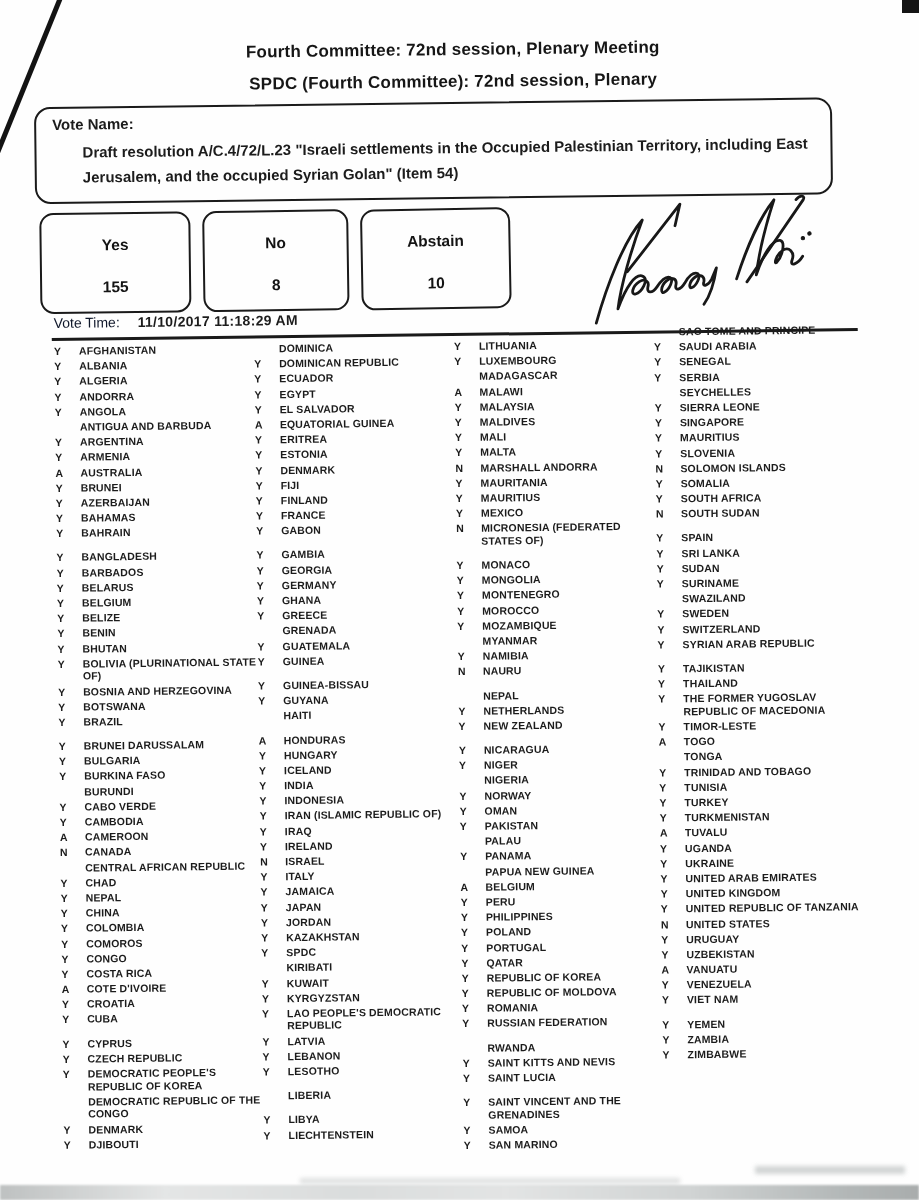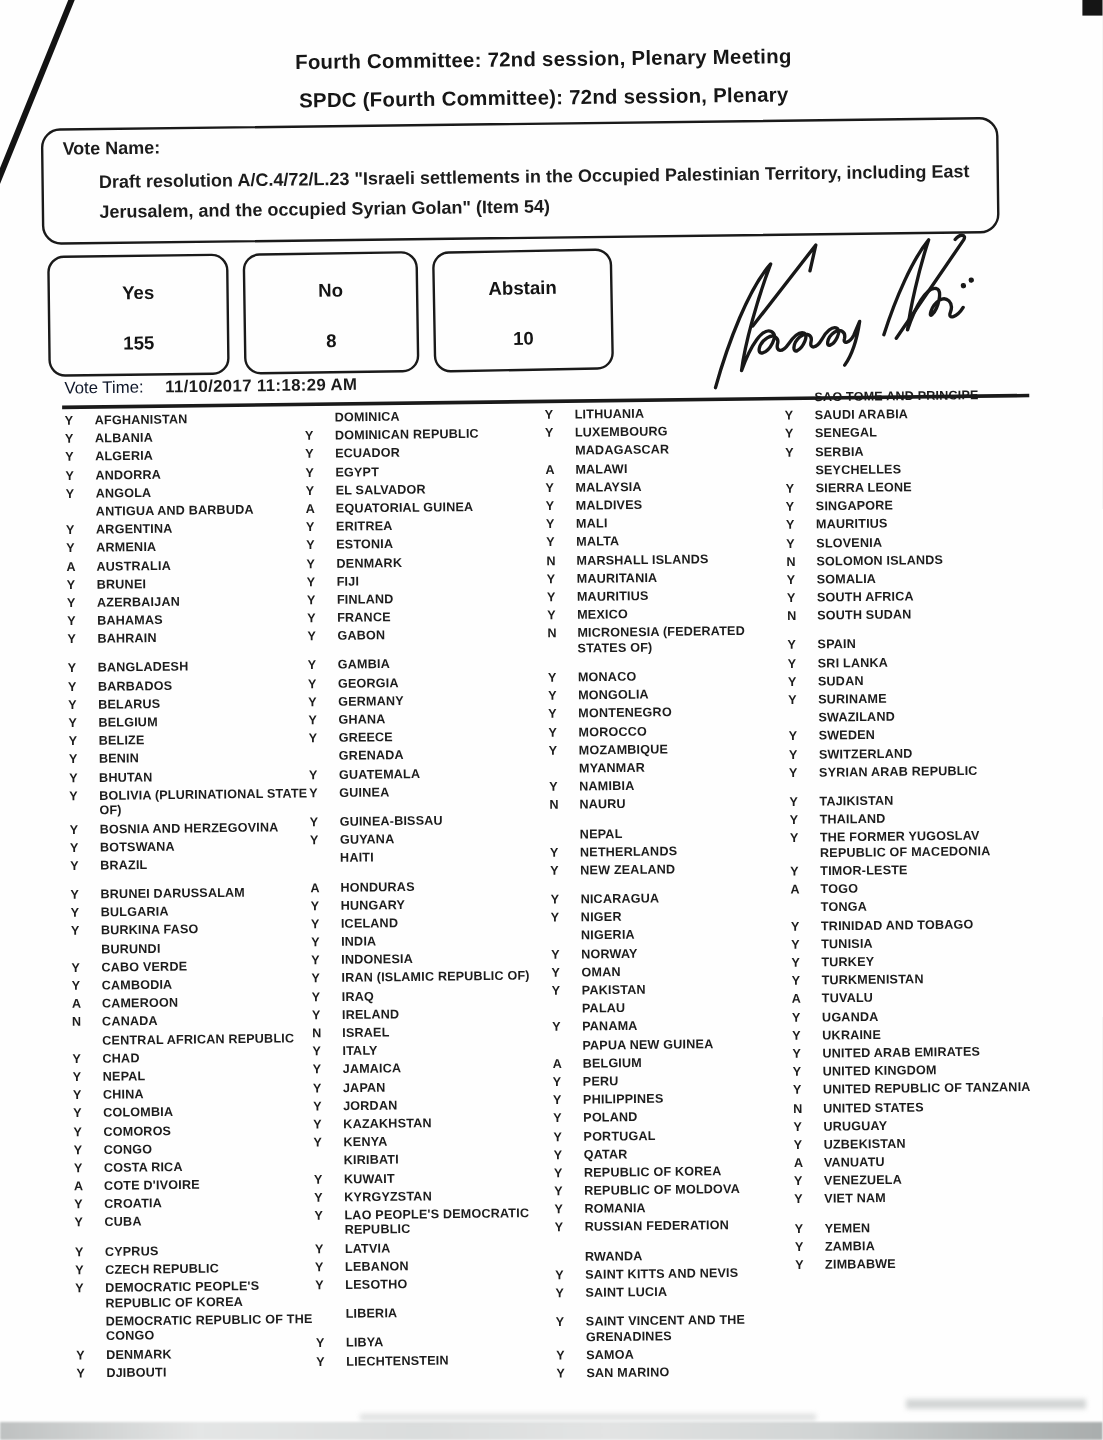--- a/index.html
+++ b/index.html
@@ -465,21 +465,21 @@
           <div class="vote-row">
             <span class="vote-letter">Y</span>
             <span class="vote-country">JORDAN</span>
           </div>
           <div class="vote-row">
             <span class="vote-letter">Y</span>
             <span class="vote-country">KAZAKHSTAN</span>
           </div>
           <div class="vote-row">
             <span class="vote-letter">Y</span>
-            <span class="vote-country">KENYA</span>
+            <span class="vote-country">SPDC</span>
           </div>
           <div class="vote-row">
             <span class="vote-letter"></span>
             <span class="vote-country">KIRIBATI</span>
           </div>
           <div class="vote-row">
             <span class="vote-letter">Y</span>
             <span class="vote-country">KUWAIT</span>
           </div>
           <div class="vote-row">
@@ -543,21 +543,21 @@
           <div class="vote-row">
             <span class="vote-letter">Y</span>
             <span class="vote-country">MALI</span>
           </div>
           <div class="vote-row">
             <span class="vote-letter">Y</span>
             <span class="vote-country">MALTA</span>
           </div>
           <div class="vote-row">
             <span class="vote-letter">N</span>
-            <span class="vote-country">MARSHALL ISLANDS</span>
+            <span class="vote-country">MARSHALL ANDORRA</span>
           </div>
           <div class="vote-row">
             <span class="vote-letter">Y</span>
             <span class="vote-country">MAURITANIA</span>
           </div>
           <div class="vote-row">
             <span class="vote-letter">Y</span>
             <span class="vote-country">MAURITIUS</span>
           </div>
           <div class="vote-row">

